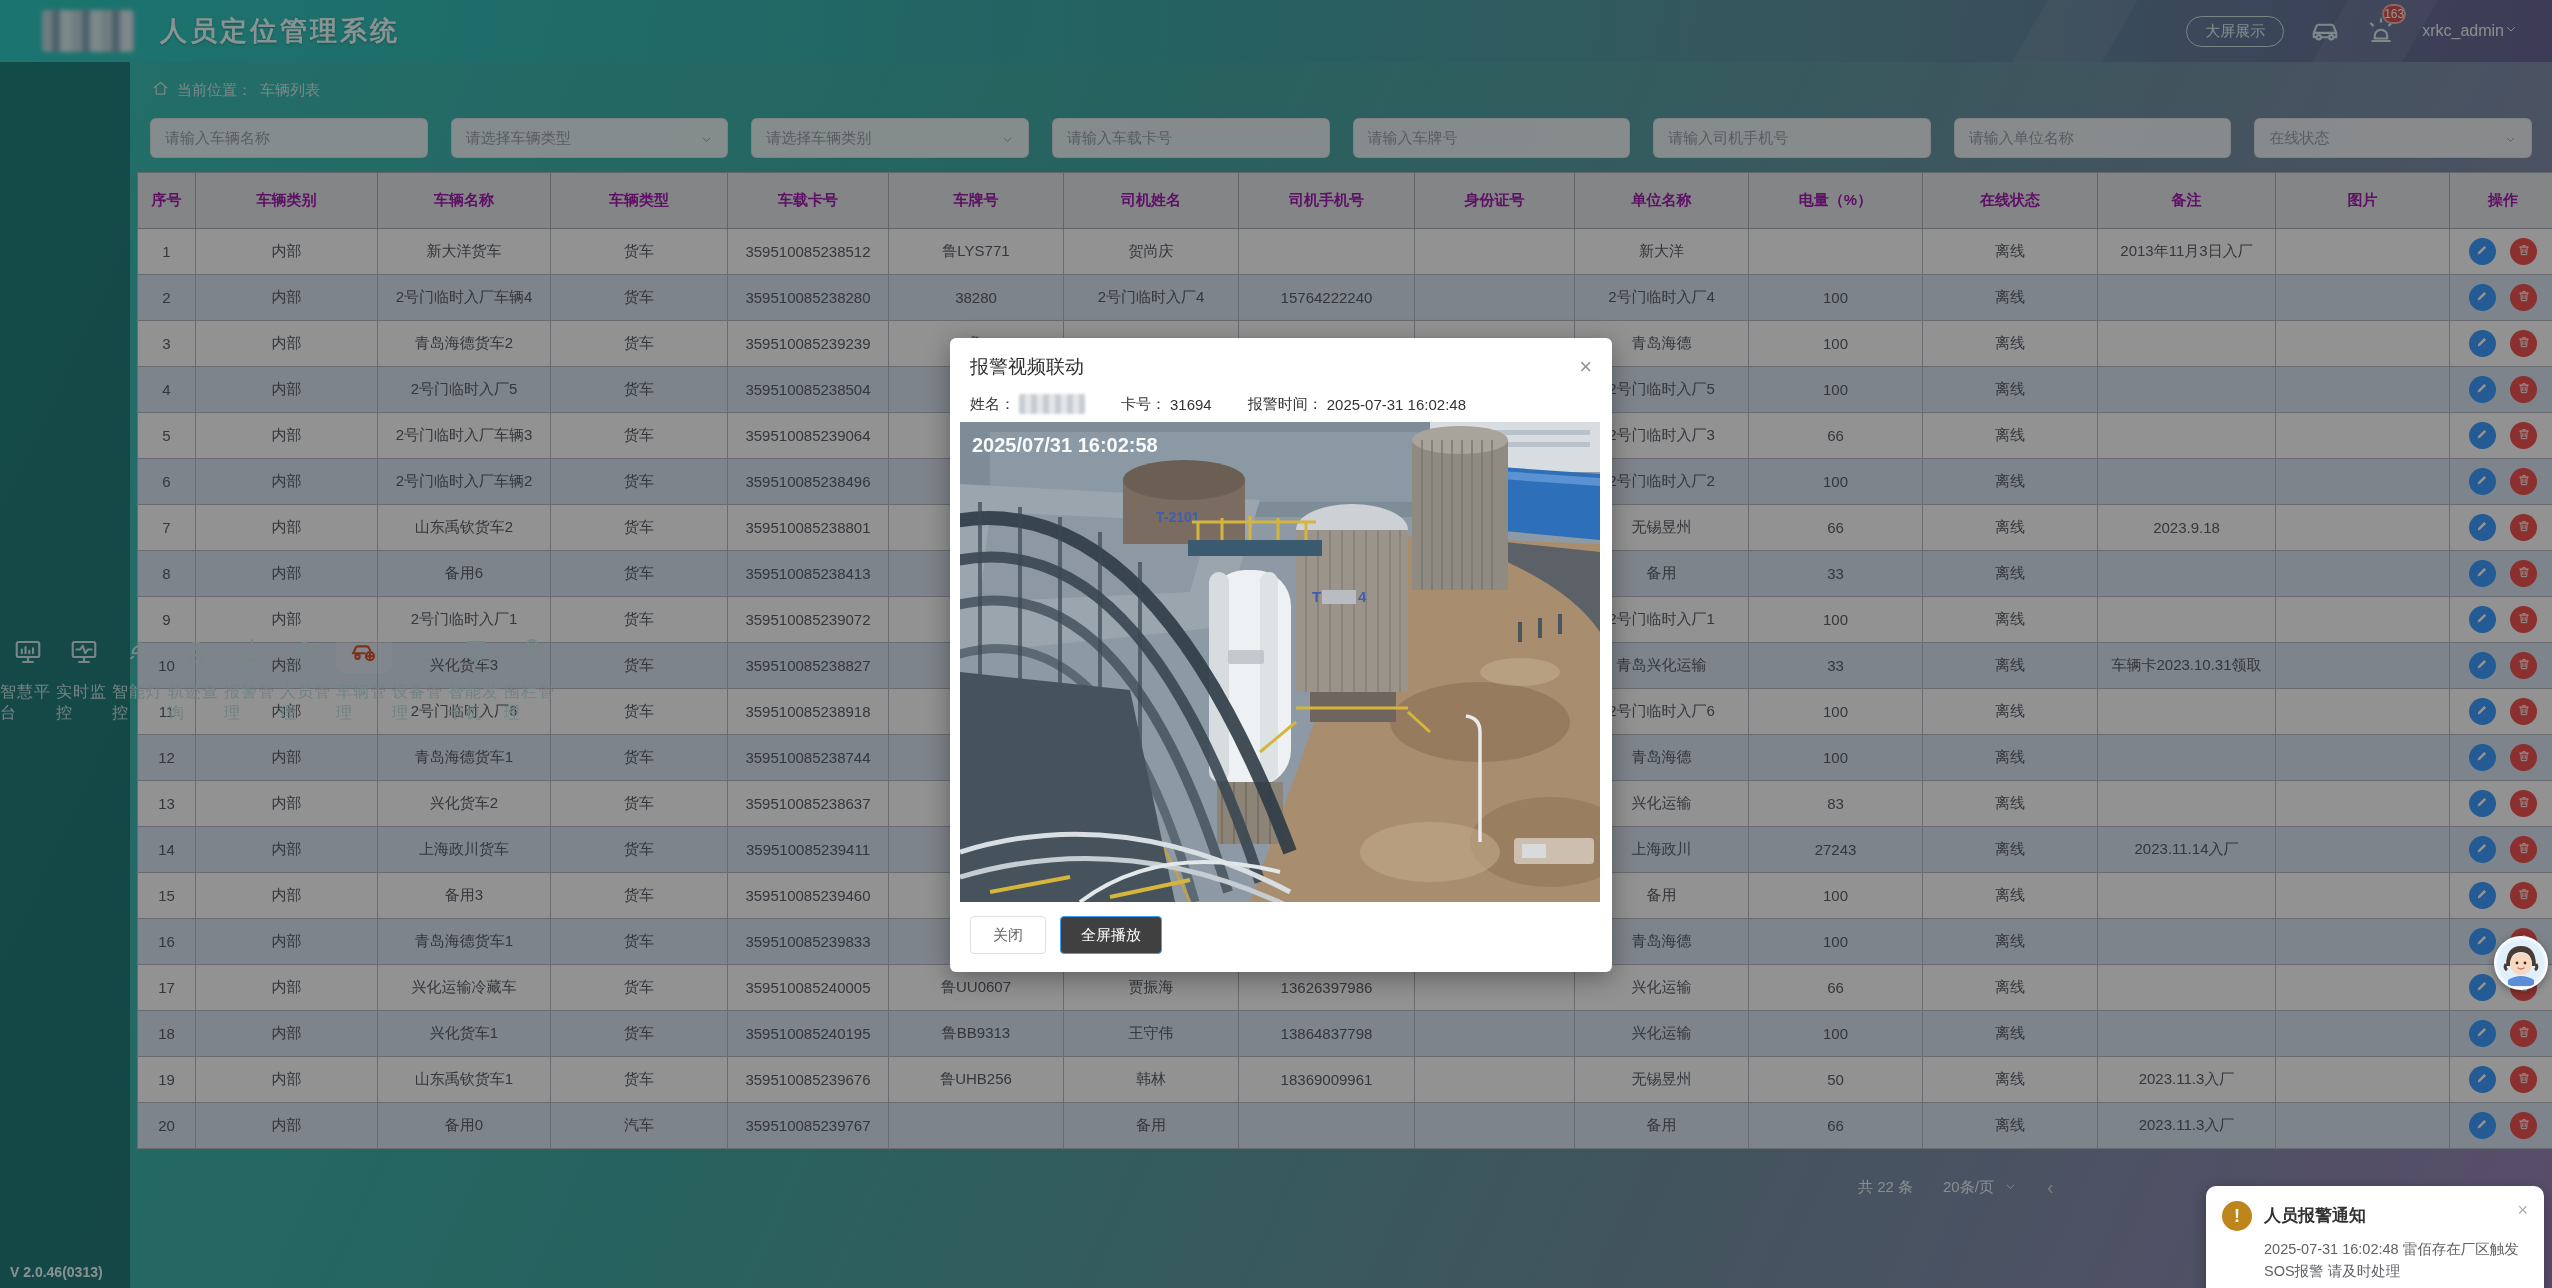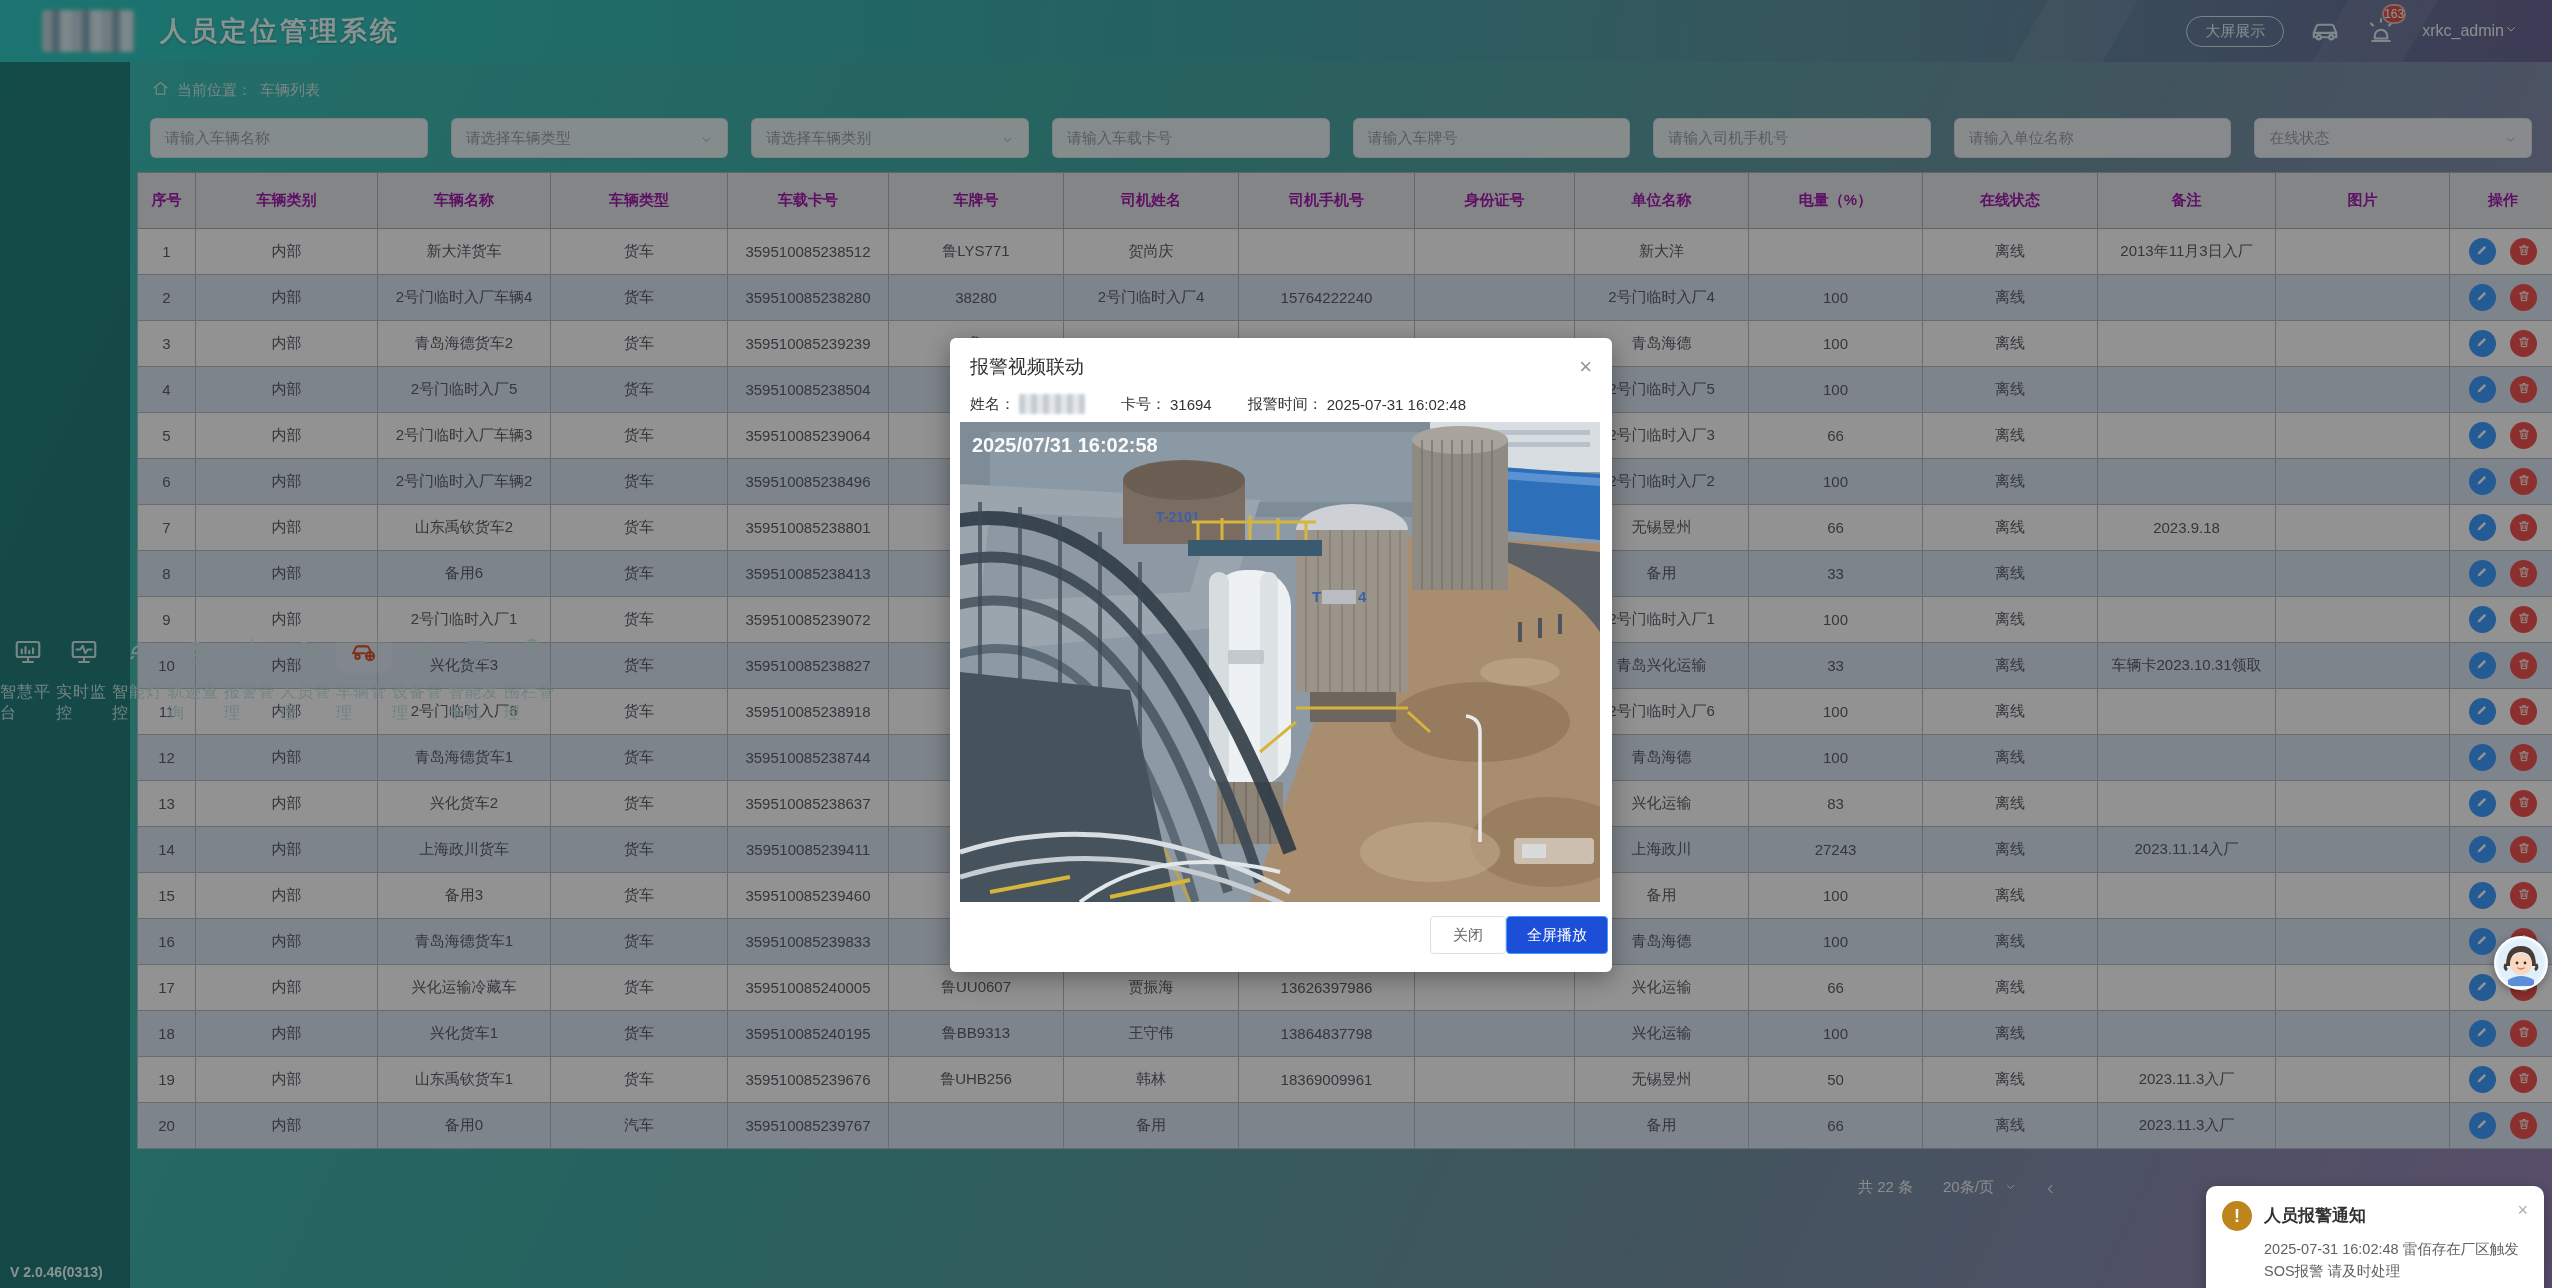--- a/index.html
+++ b/index.html
@@ -83,23 +83,23 @@
   .m-title { font-size:19px; color:#303133; }
   .m-close { margin-left:auto; color:#909399; font-size:22px; line-height:1; cursor:pointer; background:none; border:none; }
   .m-info { display:flex; align-items:center; gap:10px; padding:10px 20px 8px 20px; font-size:15px; color:#333; }
   .blur-name { display:inline-block; width:66px; height:20px; border-radius:2px;
                background:repeating-linear-gradient(90deg,#cicfd6 0 6px,#e4e7ea 6px 12px,#c3c9d0 12px 18px);
                background:repeating-linear-gradient(90deg,#c6ccd3 0 6px,#e4e7ea 6px 12px); filter:blur(1.5px); }
   .m-info .seg { display:flex; align-items:center; gap:4px; }
   .m-info .gap { width:16px; }
   .video { margin:0 11px 0 10px; width:640px; height:480px; background:#8d9aa5; position:relative; overflow:hidden; }
   .video svg { display:block; width:640px; height:480px; }
-  .m-foot { display:flex; justify-content:flex-end; padding:14px 4px 18px 20px; }
+  .m-foot { display:flex; gap:14px; padding:14px 4px 18px 20px; }
   .btn-plain { background:#fff; border:1px solid #dcdfe6; color:#606266; border-radius:4px; height:38px; padding:0 22px; font-size:15px; cursor:pointer; }
-  .btn-primary { background:#1d4ed8; border:1px solid #409eff; color:#fff; border-radius:4px; height:38px; padding:0 20px; font-size:15px; cursor:pointer; }
+  .btn-primary { background:#404040; border:1px solid #409eff; color:#fff; border-radius:4px; height:38px; padding:0 20px; font-size:15px; cursor:pointer; }
 
   
   .notice { position:absolute; left:2206px; top:1186px; width:338px; min-height:96px; background:#fff; border-radius:10px;
             box-shadow:0 4px 14px rgba(0,0,0,.3); z-index:30; padding:15px 16px 14px 16px; }
   .n-row { display:flex; align-items:flex-start; gap:12px; }
   .n-ico { flex:0 0 30px; width:30px; height:30px; border-radius:50%; background:#bd851b; color:#fff; font-weight:bold;
            display:flex; align-items:center; justify-content:center; font-size:18px; }
   .n-title { font-size:17px; font-weight:bold; color:#303133; padding-top:3px; }
   .n-close { margin-left:auto; color:#a9adb3; font-size:18px; background:none; border:none; cursor:pointer; line-height:1; }
   .n-msg { margin:8px 0 0 42px; color:#606266; font-size:14.5px; line-height:1.5; width:262px; }

